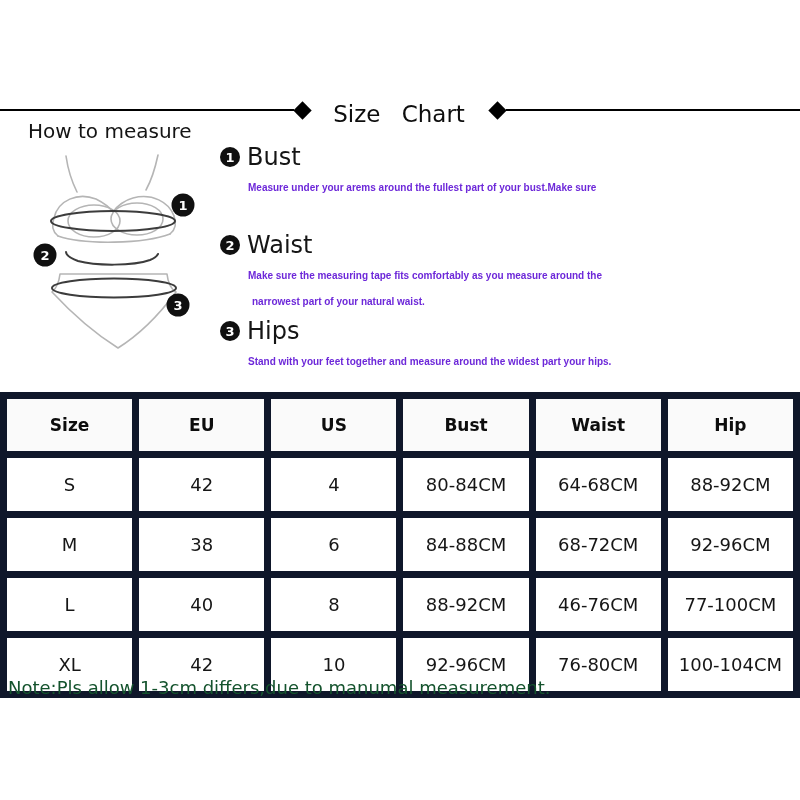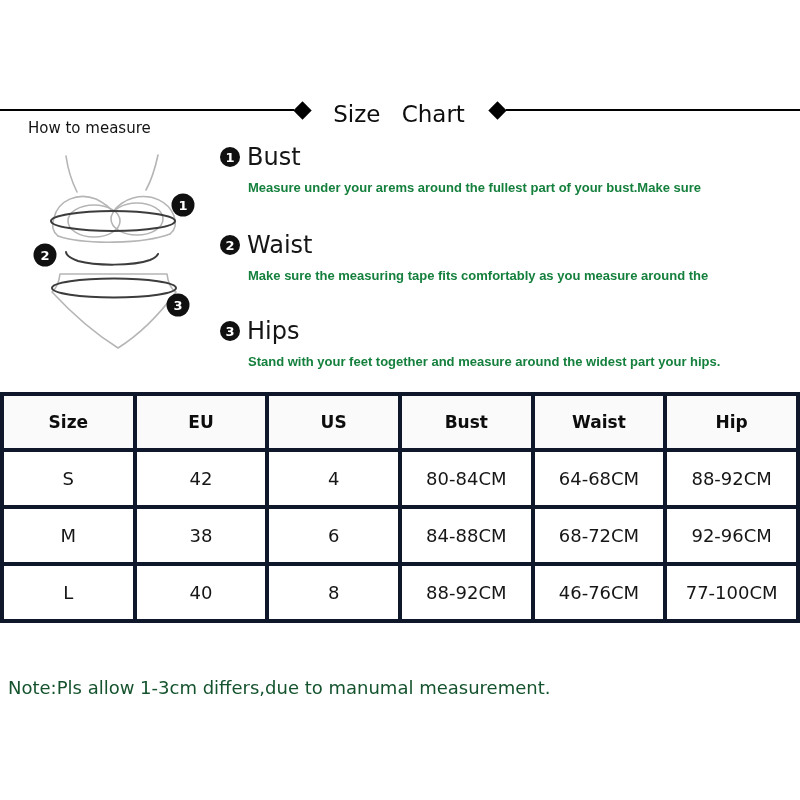--- a/index.html
+++ b/index.html
@@ -11,45 +11,45 @@
   .sc-header{position:absolute;left:0;top:97px;width:800px;height:26px;display:flex;align-items:center;}
   .sc-rule{flex:1;height:2px;background:#000000;}
   .sc-diamond{width:13px;height:13px;background:#000000;transform:rotate(45deg);flex:0 0 auto;}
   .sc-diamond.left{margin-left:2px;margin-right:24px;}
   .sc-diamond.right{margin-left:26px;margin-right:2px;}
   .sc-title{
     font-size:23px;line-height:1;color:#0d0d0d;word-spacing:14px;
     position:relative;top:4px;white-space:nowrap;
   }
   
-  .htm-title{position:absolute;left:28px;top:119px;font-size:15px;color:#141414;}
+  .htm-title{position:absolute;left:28px;top:119px;font-size:20px;color:#141414;}
   .diagram{position:absolute;left:30px;top:142px;}
   
   .section{position:absolute;left:220px;width:576px;}
   .sec-bust{top:143px;}
   .sec-waist{top:231px;}
   .sec-hips{top:317px;}
   .sec-head{display:flex;align-items:center;height:28px;}
   .badge{
     display:inline-flex;align-items:center;justify-content:center;
     width:20px;height:20px;border-radius:50%;background:#101010;color:#ffffff;
     font-size:13px;font-weight:bold;flex:0 0 auto;
   }
   .sec-label{font-size:24px;color:#151515;margin-left:7px;line-height:1;}
   .sec-desc{margin-left:28px;margin-top:4px;}
   .sec-desc div{
-    font-family:"Liberation Sans",sans-serif;font-weight:bold;font-size:13px;
-    line-height:26px;color:#15803d;white-space:nowrap;
+    font-family:"Liberation Sans",sans-serif;font-weight:bold;font-size:10px;
+    line-height:26px;color:#6d28d9;white-space:nowrap;
   }
   
   .size-table{
     position:absolute;left:0;top:392px;width:800px;border-collapse:collapse;table-layout:fixed;
   }
   .size-table th,.size-table td{
-    border:4px solid #0f172a;text-align:center;vertical-align:middle;padding:0;
+    border:7px solid #0f172a;text-align:center;vertical-align:middle;padding:0;
   }
   .size-table th{height:52px;font-size:17px;font-weight:bold;background:#fafafa;color:#0d0d0d;}
   .size-table td{height:53px;font-size:18px;font-weight:normal;background:#ffffff;color:#161616;}
   
   .note{position:absolute;left:8px;top:677px;font-size:18px;color:#14532d;white-space:nowrap;}
 </style>
 </head>
 <body>
 
 <div class="stage">
@@ -102,20 +102,21 @@
     </div>
   </div>
 
   <div class="section sec-waist">
     <div class="sec-head">
       <span class="badge">2</span>
       <span class="sec-label">Waist</span>
     </div>
     <div class="sec-desc">
       <div>Make sure the measuring tape fits comfortably as you measure around the</div>
+      <div style="text-indent:4px;">narrowest part of your natural waist.</div>
     </div>
   </div>
 
   <div class="section sec-hips">
     <div class="sec-head">
       <span class="badge">3</span>
       <span class="sec-label">Hips</span>
     </div>
     <div class="sec-desc">
       <div>Stand with your feet together and measure around the widest part your hips.</div>
@@ -151,18 +152,26 @@
         <td>92-96CM</td>
       </tr>
       <tr>
         <td>L</td>
         <td>40</td>
         <td>8</td>
         <td>88-92CM</td>
         <td>46-76CM</td>
         <td>77-100CM</td>
       </tr>
+      <tr>
+        <td>XL</td>
+        <td>42</td>
+        <td>10</td>
+        <td>92-96CM</td>
+        <td>76-80CM</td>
+        <td>100-104CM</td>
+      </tr>
     </tbody>
   </table>
 
   <div class="note">Note:Pls allow 1-3cm differs,due to manumal measurement.</div>
 
 </div>
 
 </body></html>

